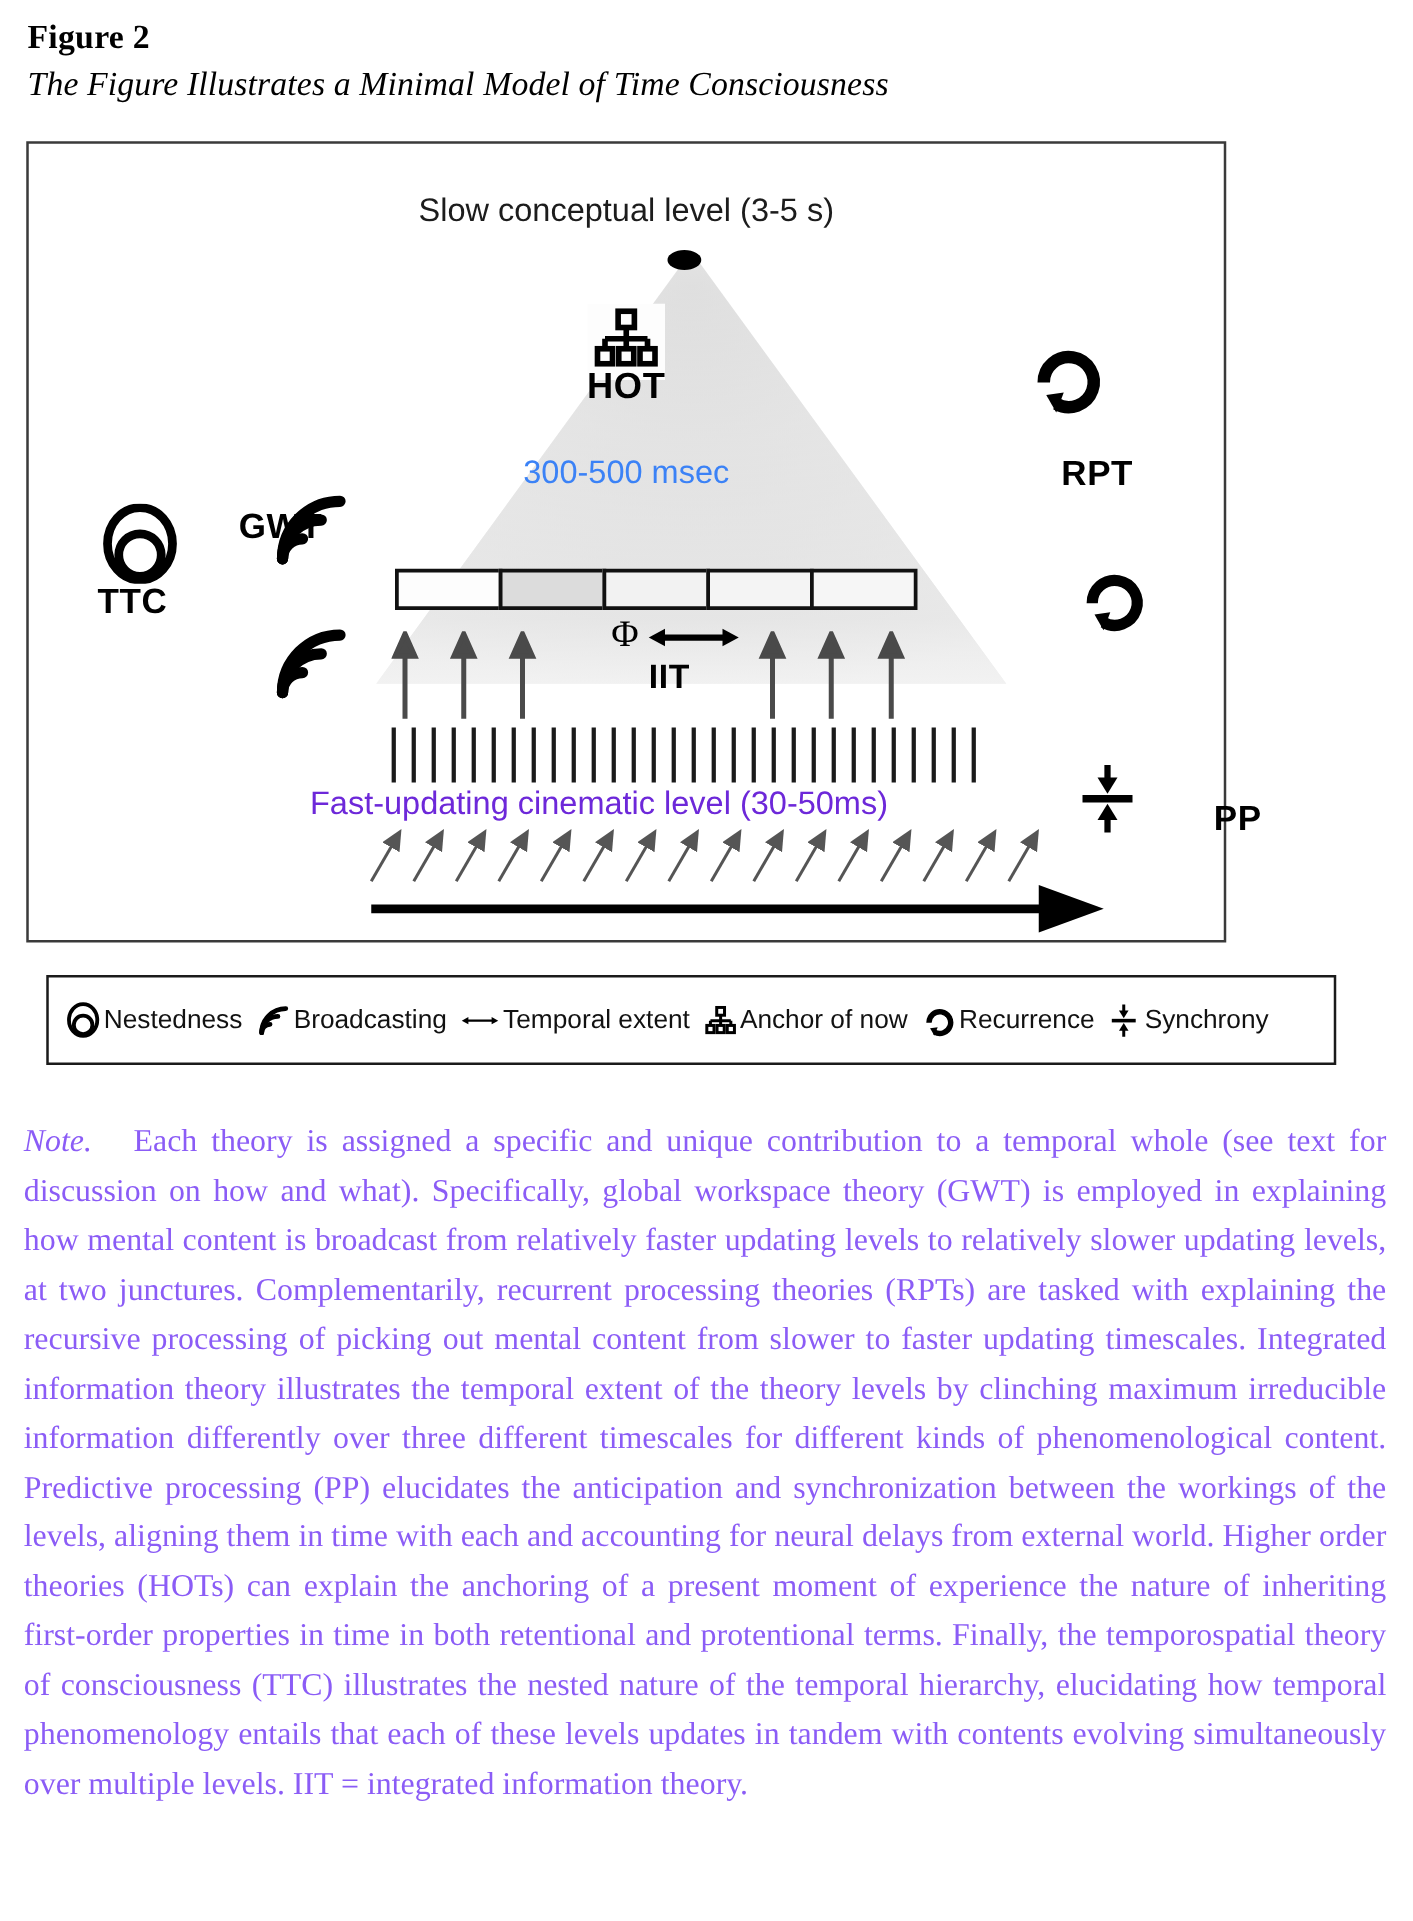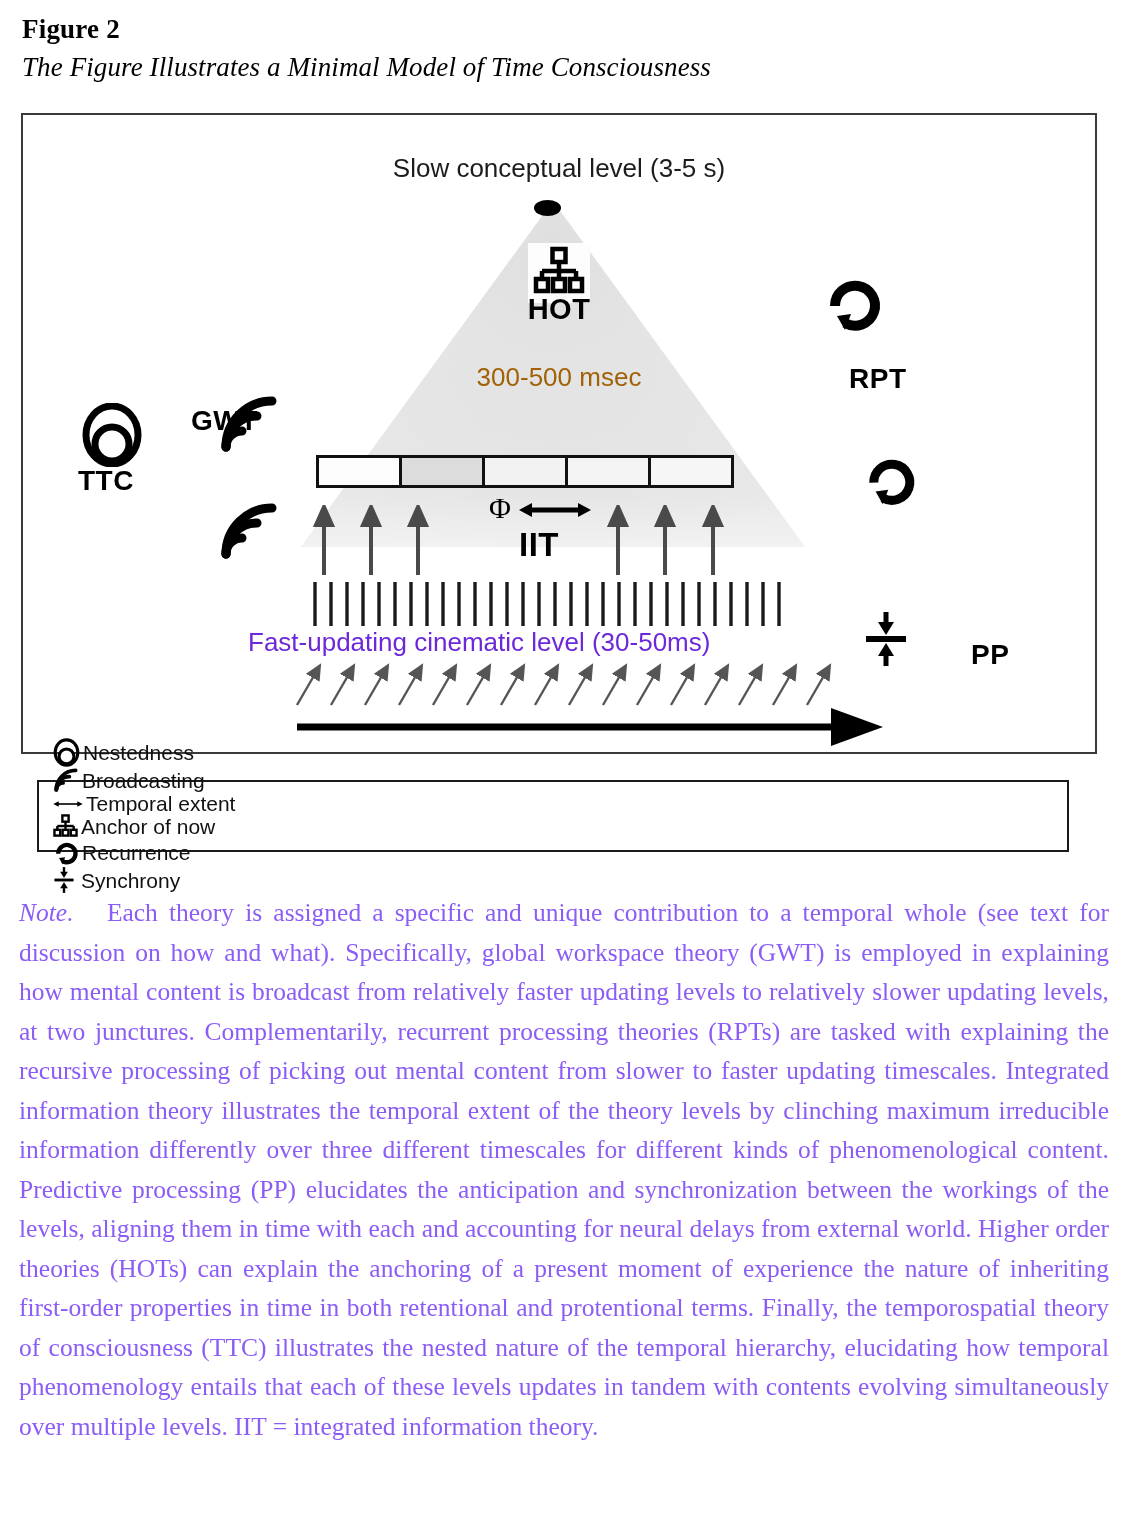--- a/index.html
+++ b/index.html
@@ -34,21 +34,21 @@
     font-style: italic;
     font-size: 27px;
     letter-spacing: 0.1px;
   }
 
   
   #figure-frame {
     position: absolute;
     left: 21px;
     top: 113px;
-    width: 1076px;
+    width: 960px;
     height: 641px;
     border: 2px solid #3a3a3a;
     background: #fff;
     box-sizing: border-box;
   }
 
   
   #triangle-svg {
     position: absolute;
     left: 270px;
@@ -79,21 +79,21 @@
     transform: translateX(-50%);
     top: 38px;
     font-size: 26px;
     color: #1c1c1c;
   }
   #msec-label {
     left: 50%;
     transform: translateX(-50%);
     top: 247px;
     font-size: 26px;
-    color: #a16207;
+    color: #3b82f6;
   }
   #extended-label {
     left: 50%;
     transform: translateX(-50%);
     top: 293px;
     font-size: 26px;
     color: #2e2e2e;
   }
   #fast-level-label {
     left: 225px;
@@ -108,21 +108,21 @@
     font-family: "Liberation Sans", sans-serif;
     font-weight: bold;
     font-size: 28px;
     letter-spacing: 0.5px;
   }
   #ttc-label  { left: 55px;  top: 350px; }
   #gwt-label  { left: 168px; top: 290px; }
   #rpt-label  { left: 826px; top: 248px; }
   #pp-label   { left: 920px; top: 524px; margin-left: 28px; }
   #hot-label  { left: 50%; transform: translateX(-50%); top: 178px; font-size: 29px; }
-  #iit-label  { left: 496px; top: 411px; font-size: 33px; }
+  #iit-label  { left: 496px; top: 411px; font-size: 27px; }
 
   
   .icon-abs { position: absolute; }
   #ttc-icon       { left: 58px;  top: 288px; }
   #gwt-icon-top   { left: 195px; top: 278px; }
   #gwt-icon-bot   { left: 195px; top: 385px; }
   #rpt-icon-top   { left: 800px; top: 155px; }
   #rpt-icon-bot   { left: 840px; top: 335px; }
   #pp-icon        { left: 840px; top: 495px; }
   #hot-icon       { left: 50%; transform: translateX(-50%); top: 128px;
@@ -180,25 +180,25 @@
     border: 2px solid #1a1a1a;
     box-sizing: border-box;
     background: #fff;
   }
   #legend-row {
     position: absolute;
     left: 14px;
     top: 50%;
     transform: translateY(-50%);
     display: flex;
+    align-items: center;
     font-family: "Liberation Sans", sans-serif;
     font-size: 21px;
     color: #111;
     white-space: nowrap;
-    flex-direction: column;
   }
   .legend-item {
     display: flex;
     align-items: center;
     margin-right: 12px;
   }
   .legend-item .lg-icon { display: flex; align-items: center; margin-right: 3px; }
   .legend-item .lg-text { line-height: 1; }
 
   

